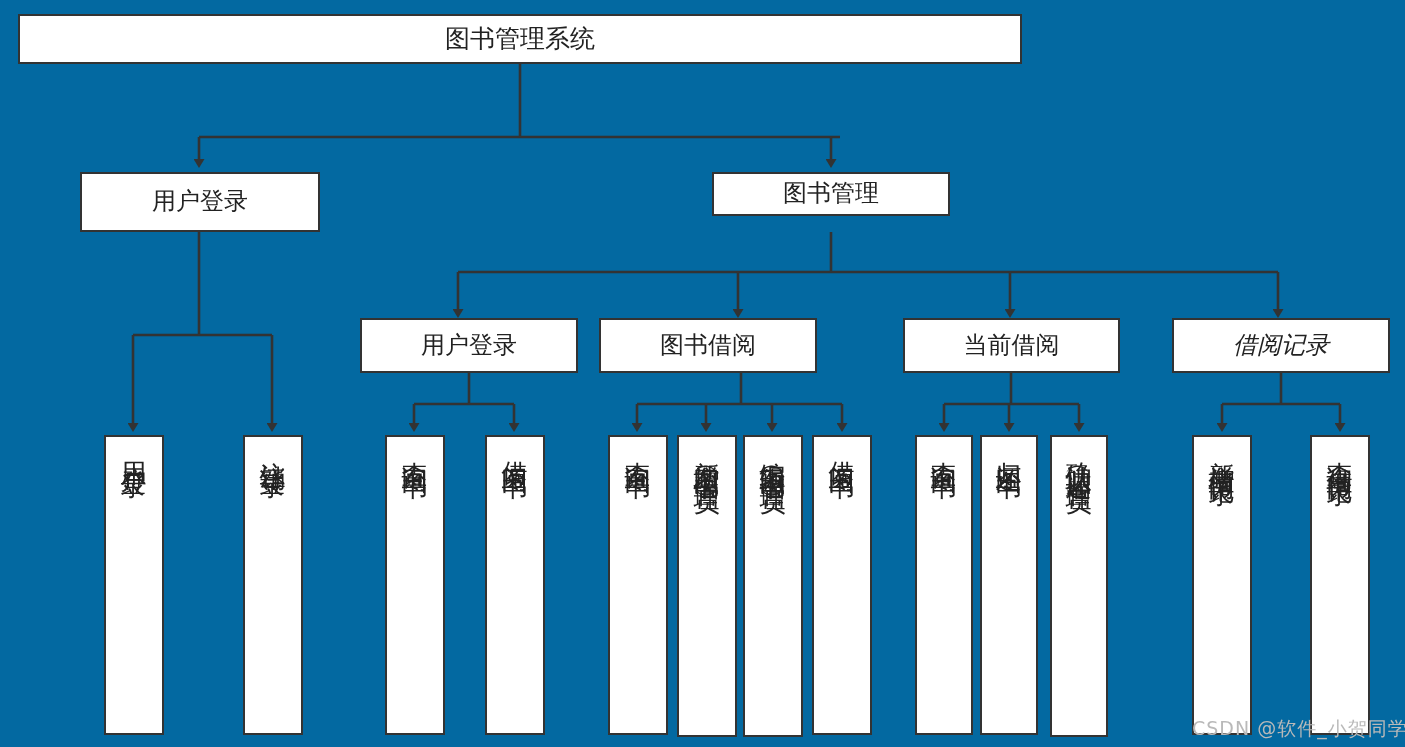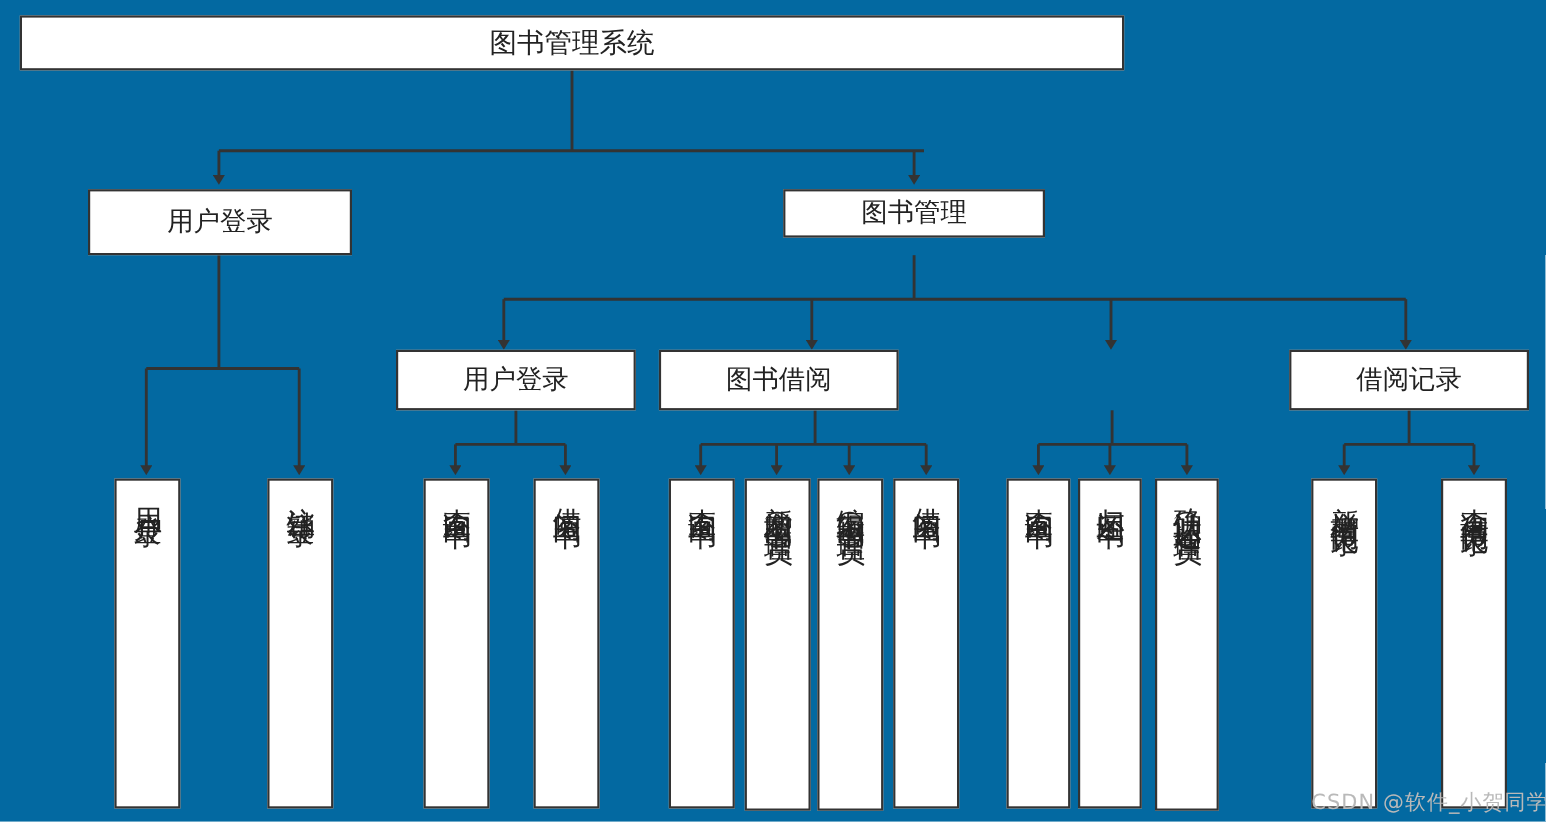--- a/index.html
+++ b/index.html
@@ -136,21 +136,24 @@
   <div class="node h" style="left:712px; top:172px; width:238px; height:44px;">
     <span class="lbl">图书管理</span>
   </div>
 
   <div class="node h" style="left:360px; top:318px; width:218px; height:55px;">
     <span class="lbl">用户登录</span>
   </div>
   <div class="node h" style="left:599px; top:318px; width:218px; height:55px;">
     <span class="lbl">图书借阅</span>
   </div>
-  <div class="node h" style="left:1172px; top:318px; width:218px; height:55px;">
+  <div class="node h" style="left:903px; top:318px; width:217px; height:55px;">
+    <span class="lbl">当前借阅</span>
+  </div>
+  <div class="node h" style="left:1172px; top:318px; width:218px; height:55px;font-style:italic;">
     <span class="lbl">借阅记录</span>
   </div>
 
   <div class="node v" style="left:104px; top:435px; width:60px; height:300px;">
     <span class="lbl">用户登录</span>
   </div>
   <div class="node v" style="left:243px; top:435px; width:60px; height:300px;">
     <span class="lbl">注销登录</span>
   </div>
 

